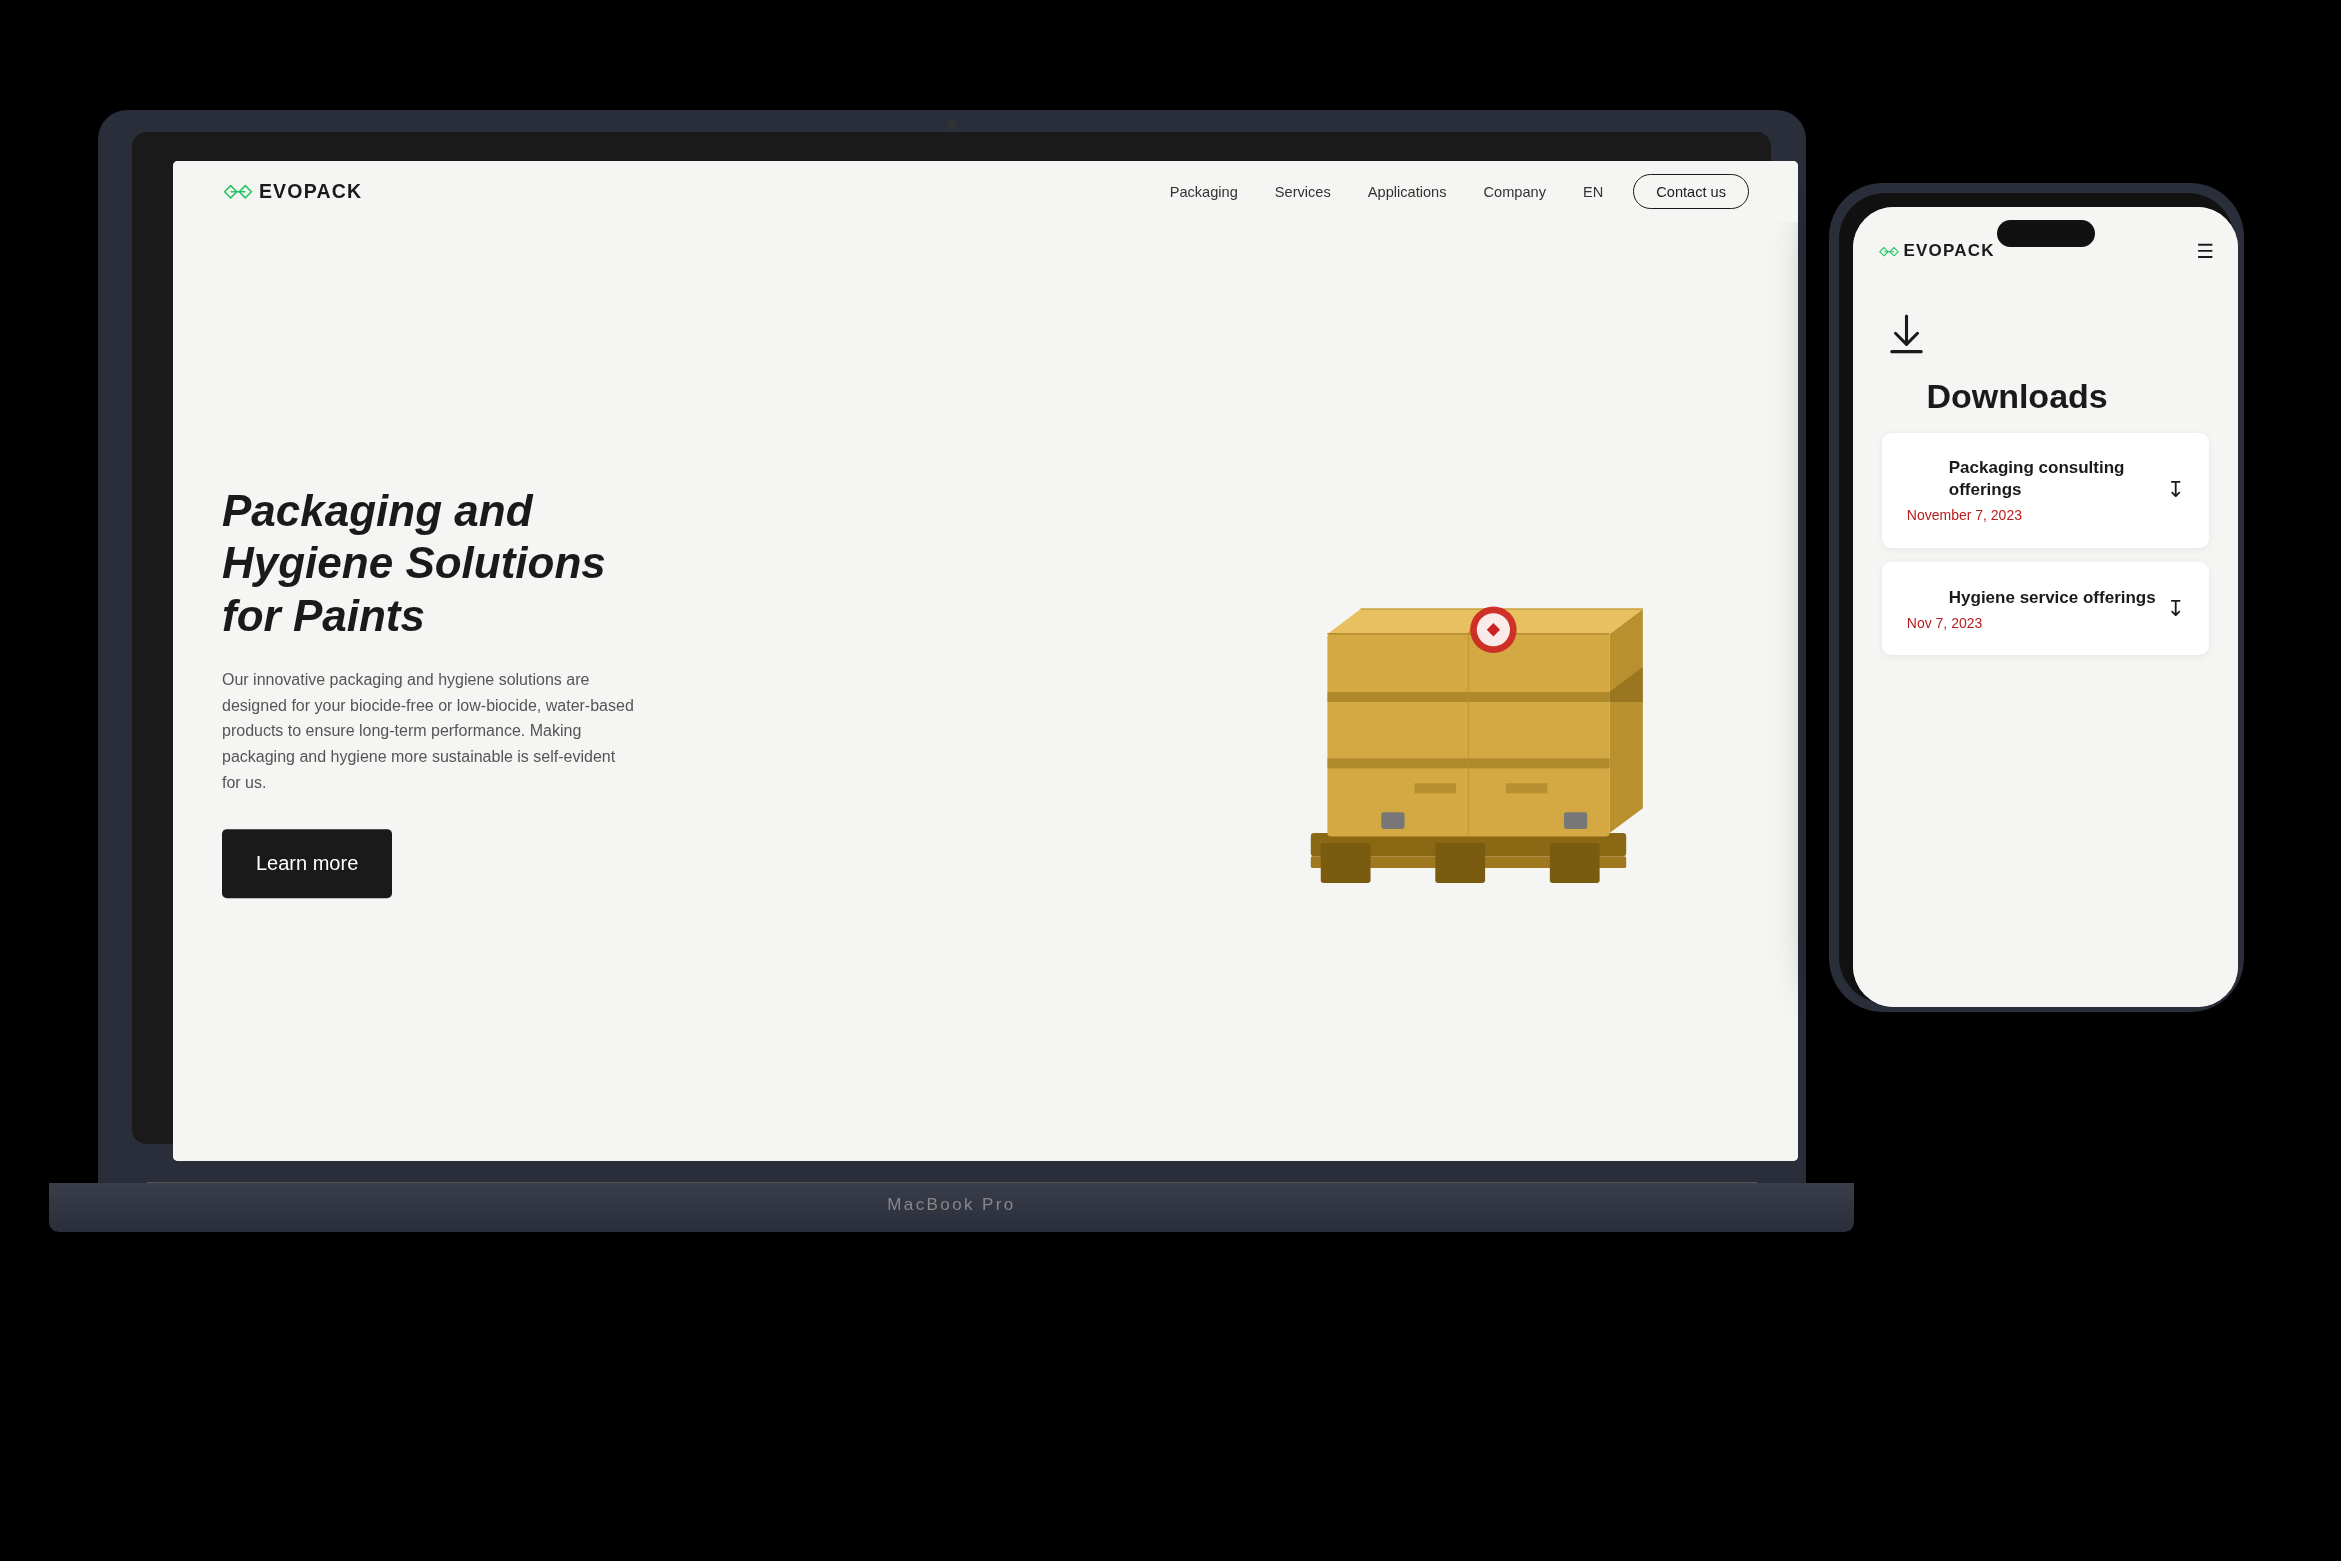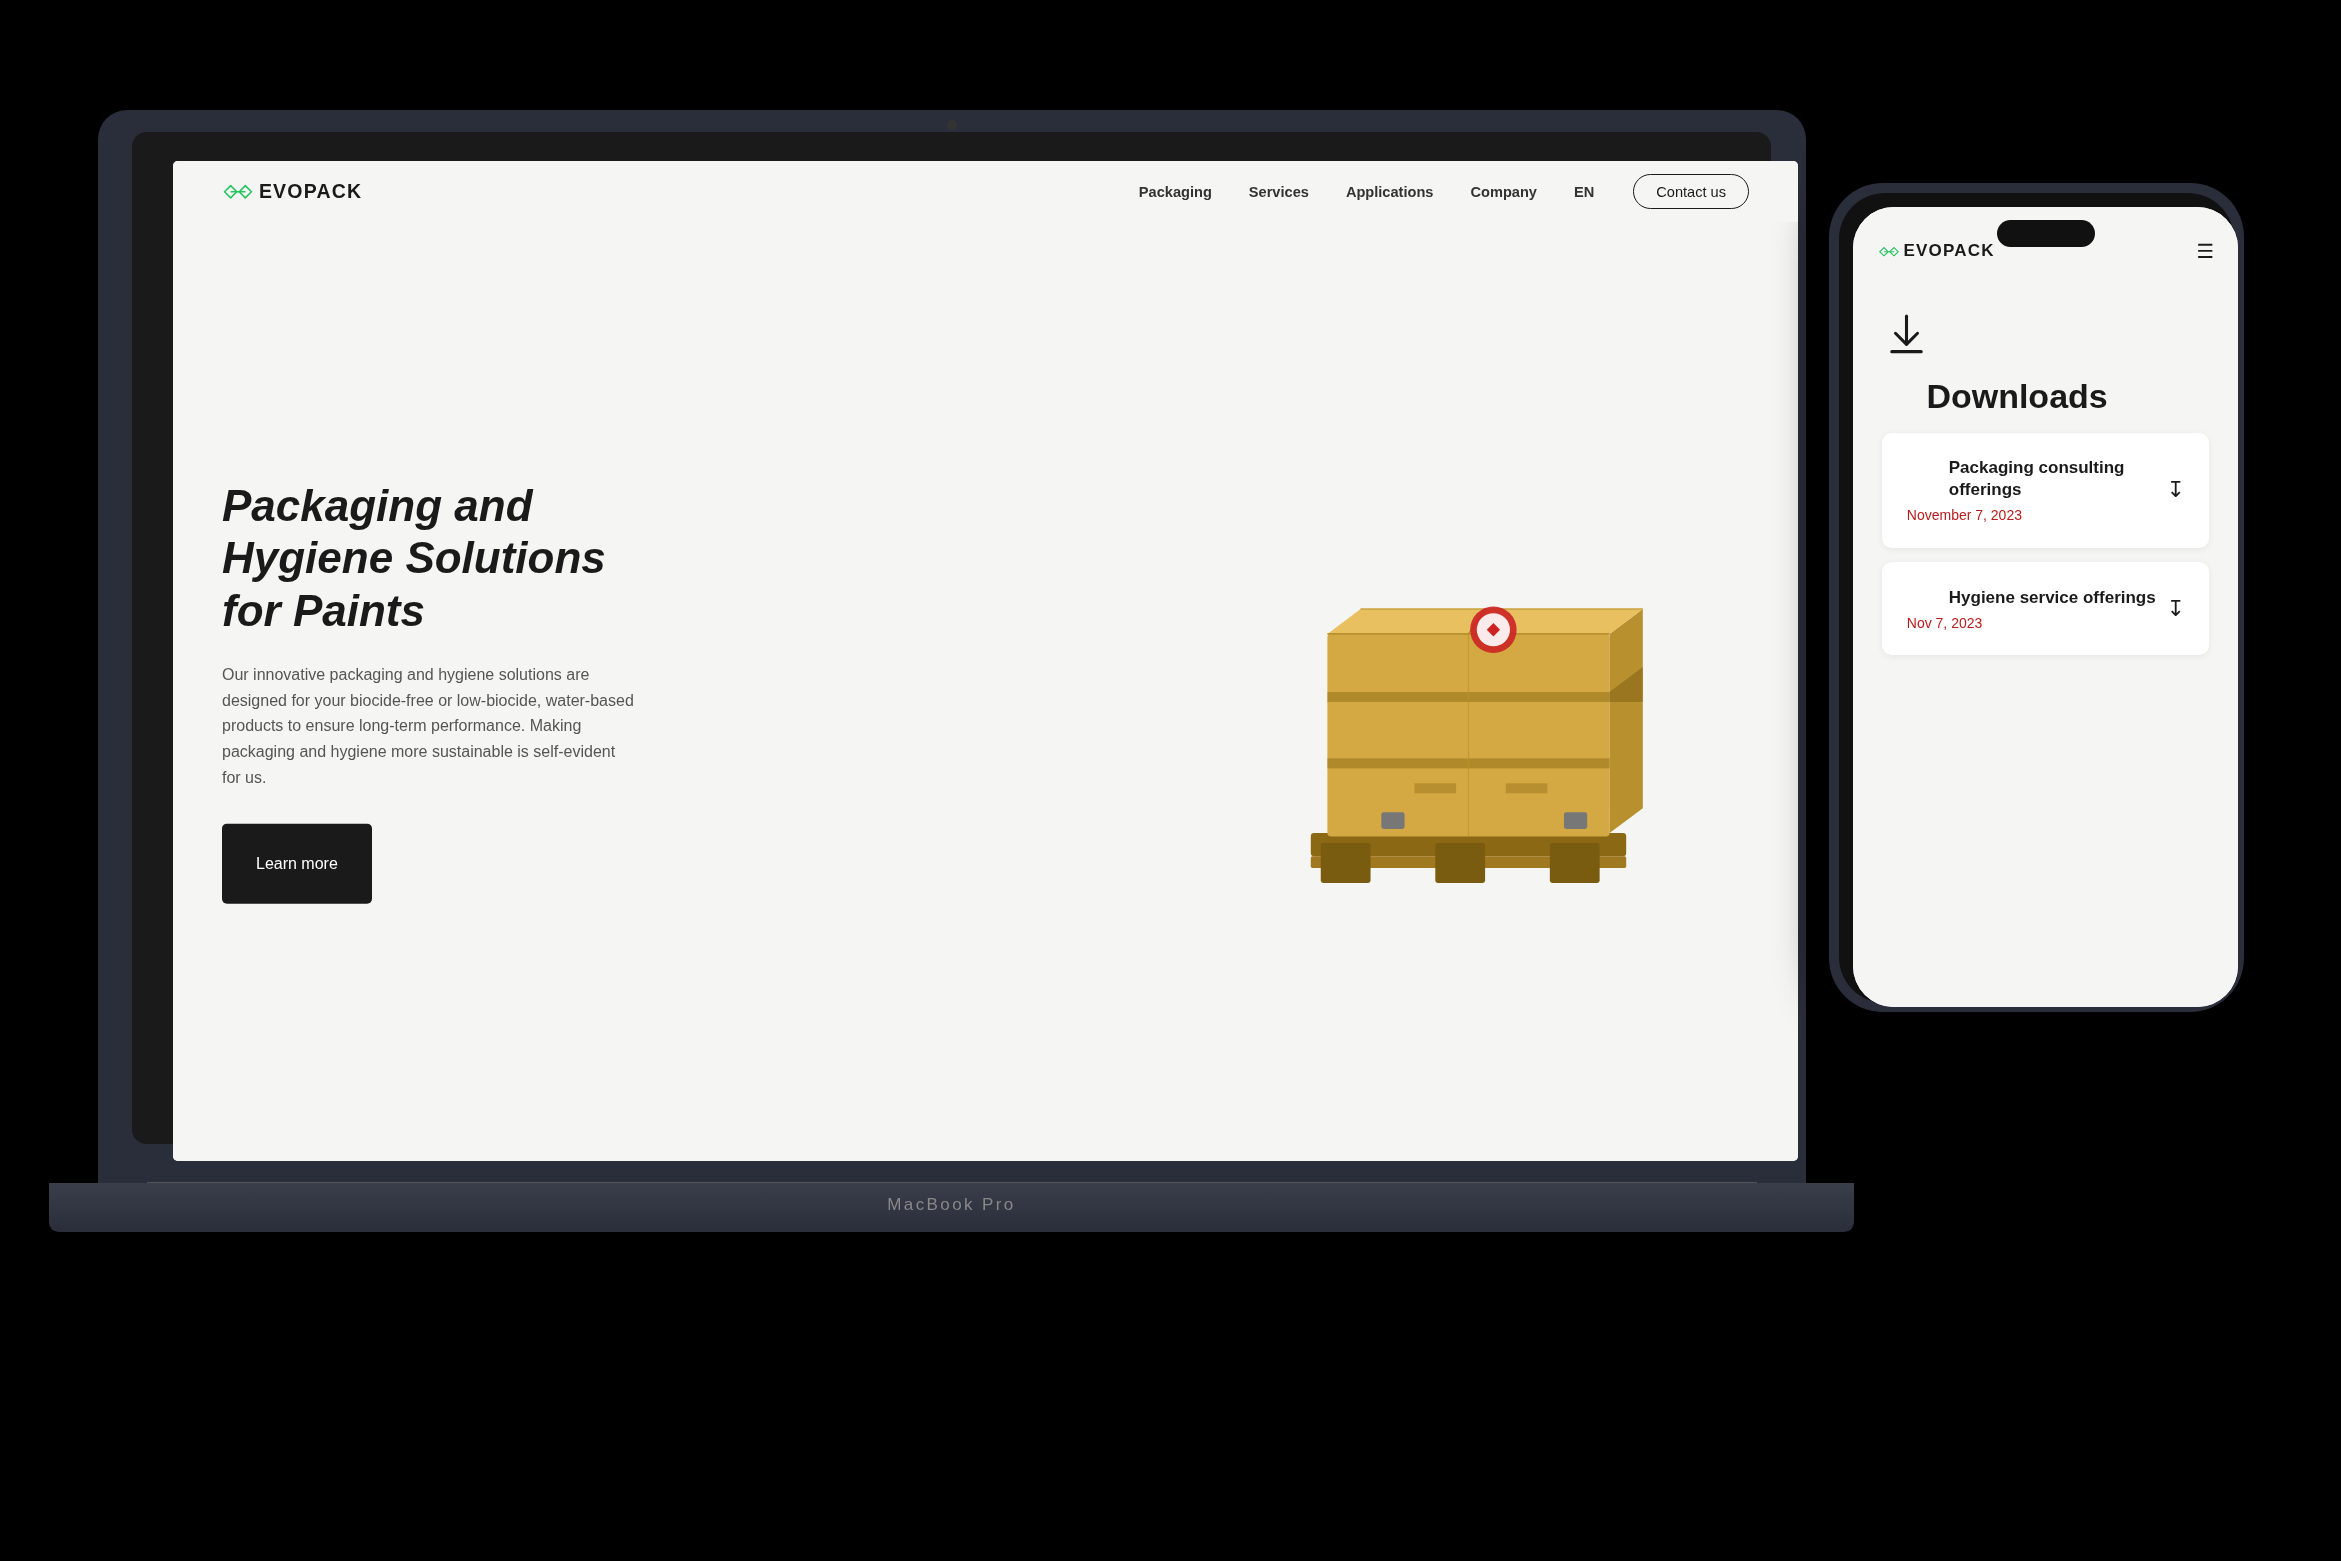--- a/index.html
+++ b/index.html
@@ -130,22 +130,21 @@
       font-weight: 700;
       color: #1a1a1a;
       letter-spacing: 1.2px;
     }
 
     .nav-links {
       display: flex;
       align-items: center;
       gap: 37px;
       margin-left: auto;
-      margin-right: 39px;
-      font-weight: bold;
+      margin-right: 30px;
     }
 
     .nav-link {
       font-size: 14.6px;
       color: #333;
       text-decoration: none;
       cursor: pointer;
     }
 
     .nav-contact-btn {
@@ -188,22 +187,22 @@
       color: #555;
       line-height: 1.6;
       margin-bottom: 34px;
     }
 
     .hero-btn {
       background: #1a1a1a;
       color: #fff;
       border: none;
       border-radius: 4.9px;
-      padding: 31px 34px;
-      font-size: 16px;
+      padding: 23px 34px;
+      font-size: 20px;
       cursor: pointer;
     }
 
     
     .box-illustration {
       position: absolute;
       right: 122px;
       top: 50%;
       transform: translateY(-50%);
       width: 415px;

